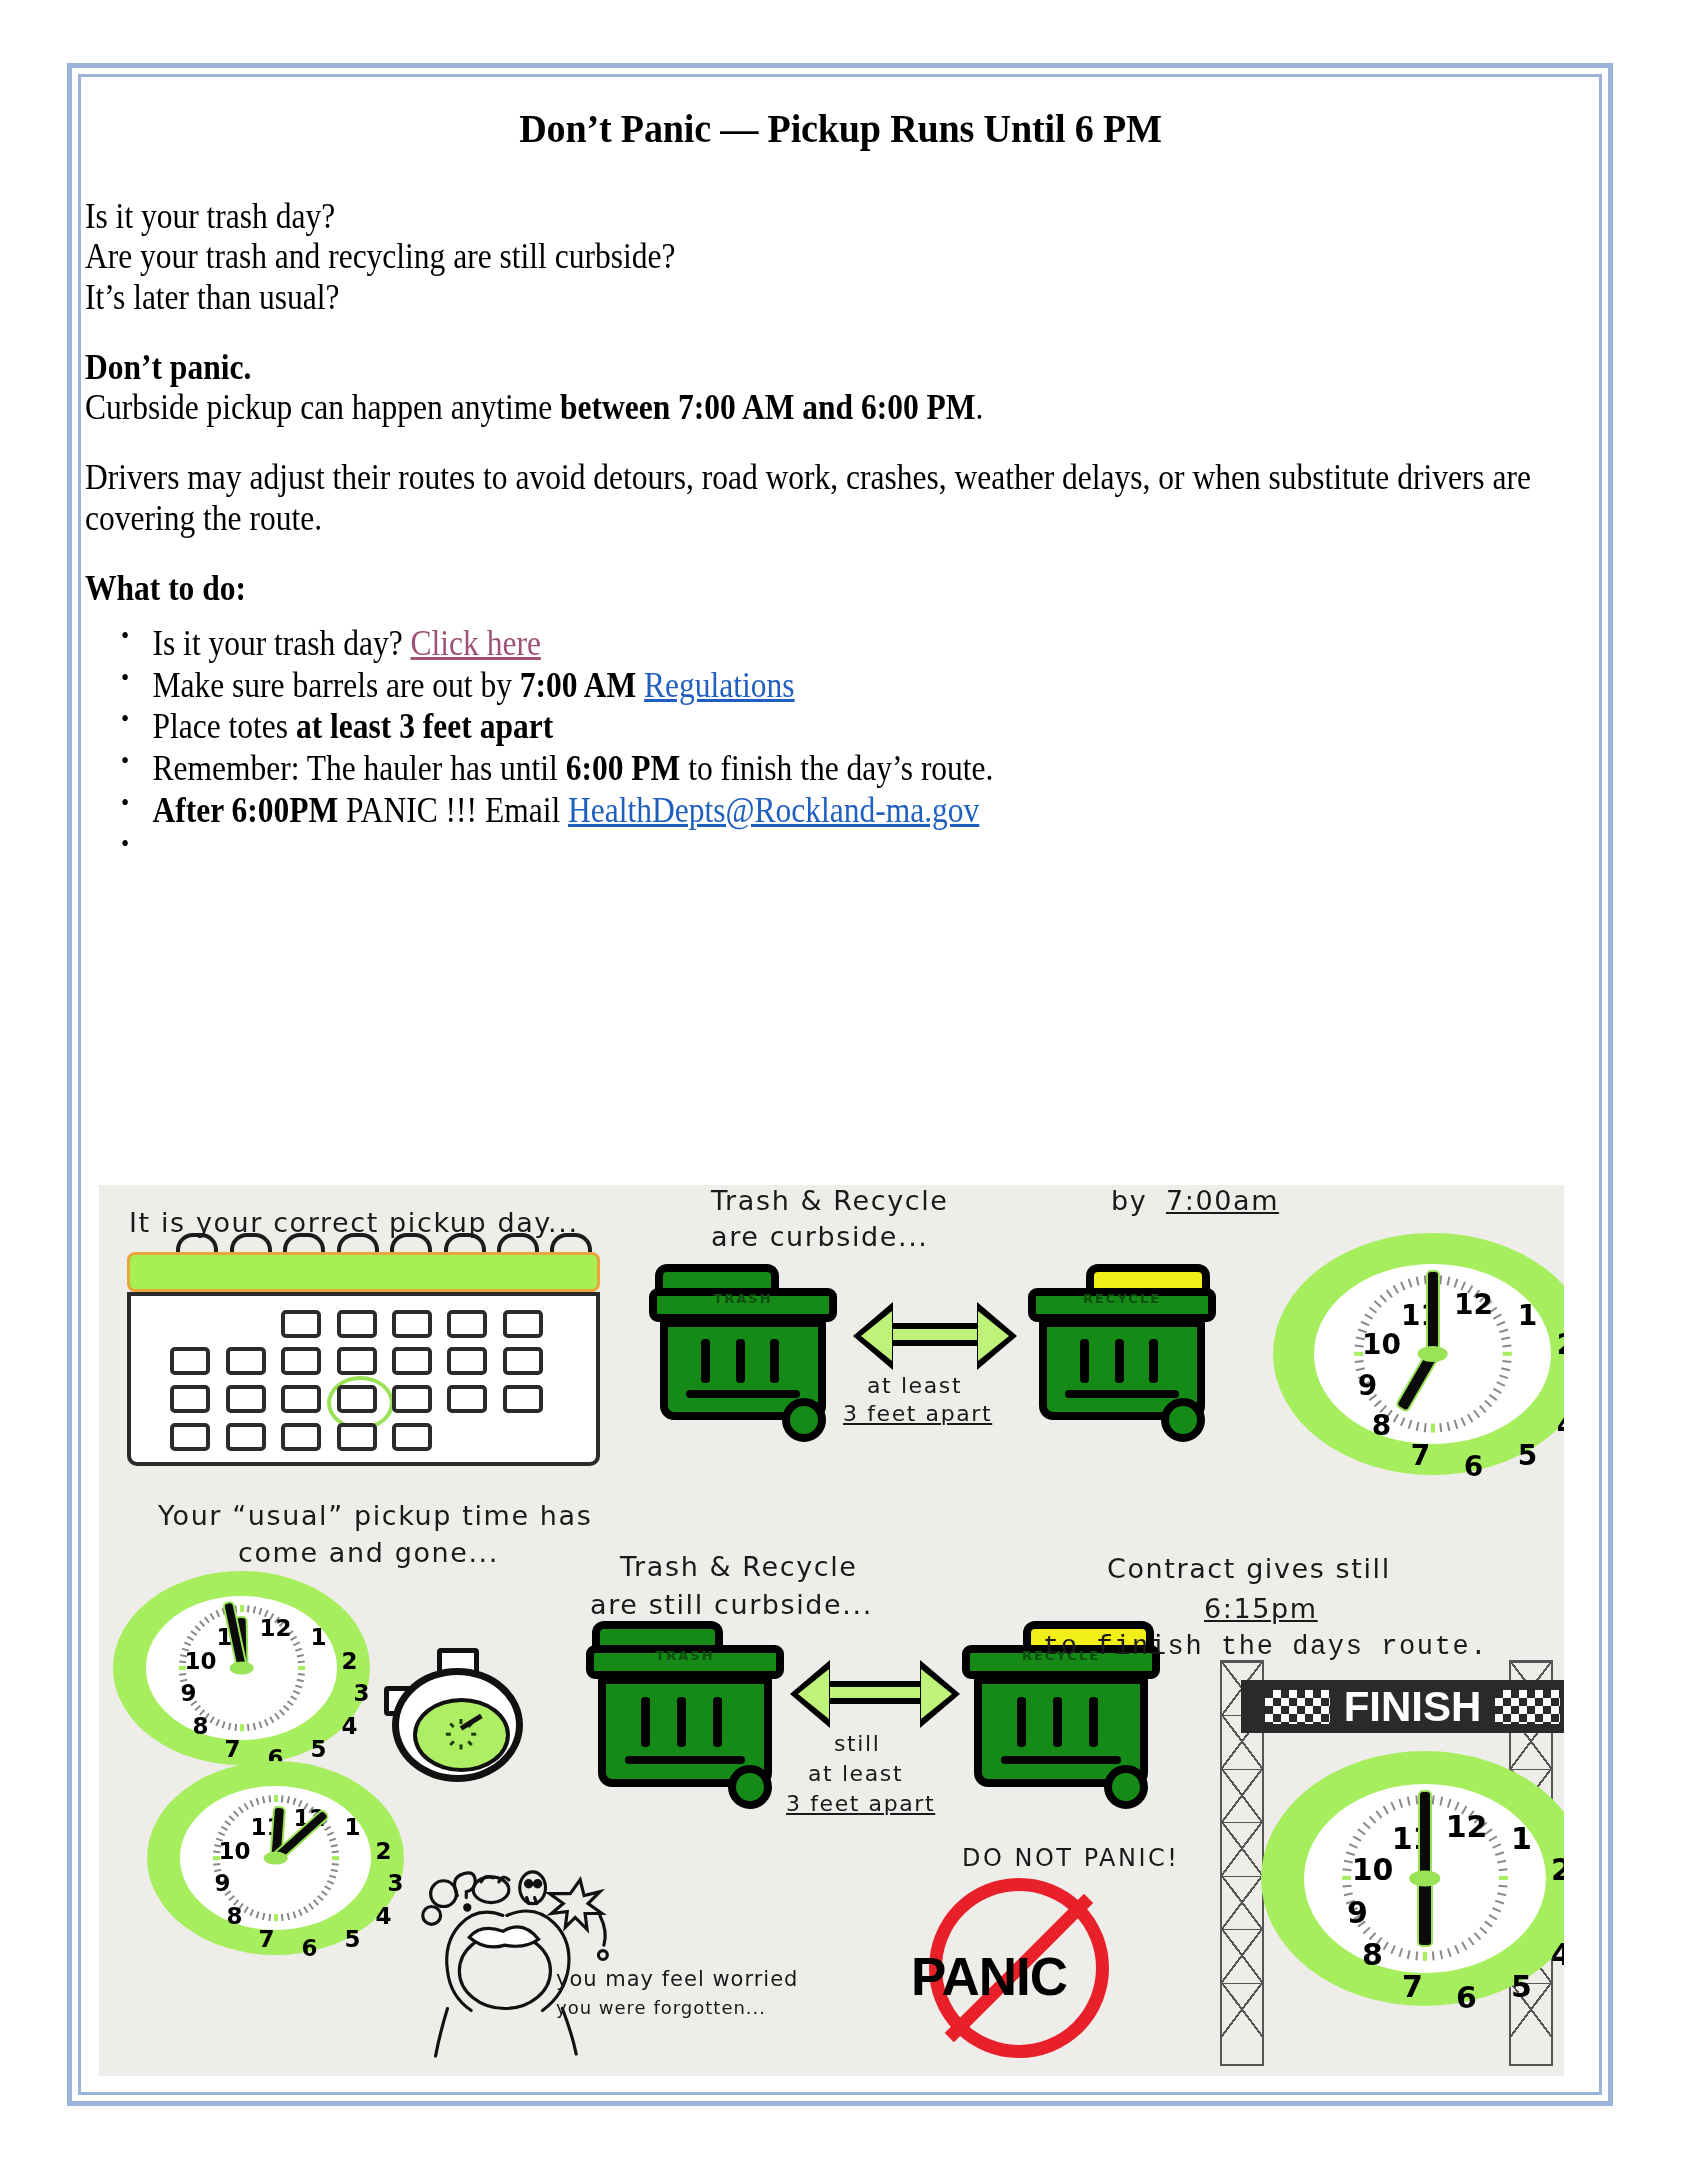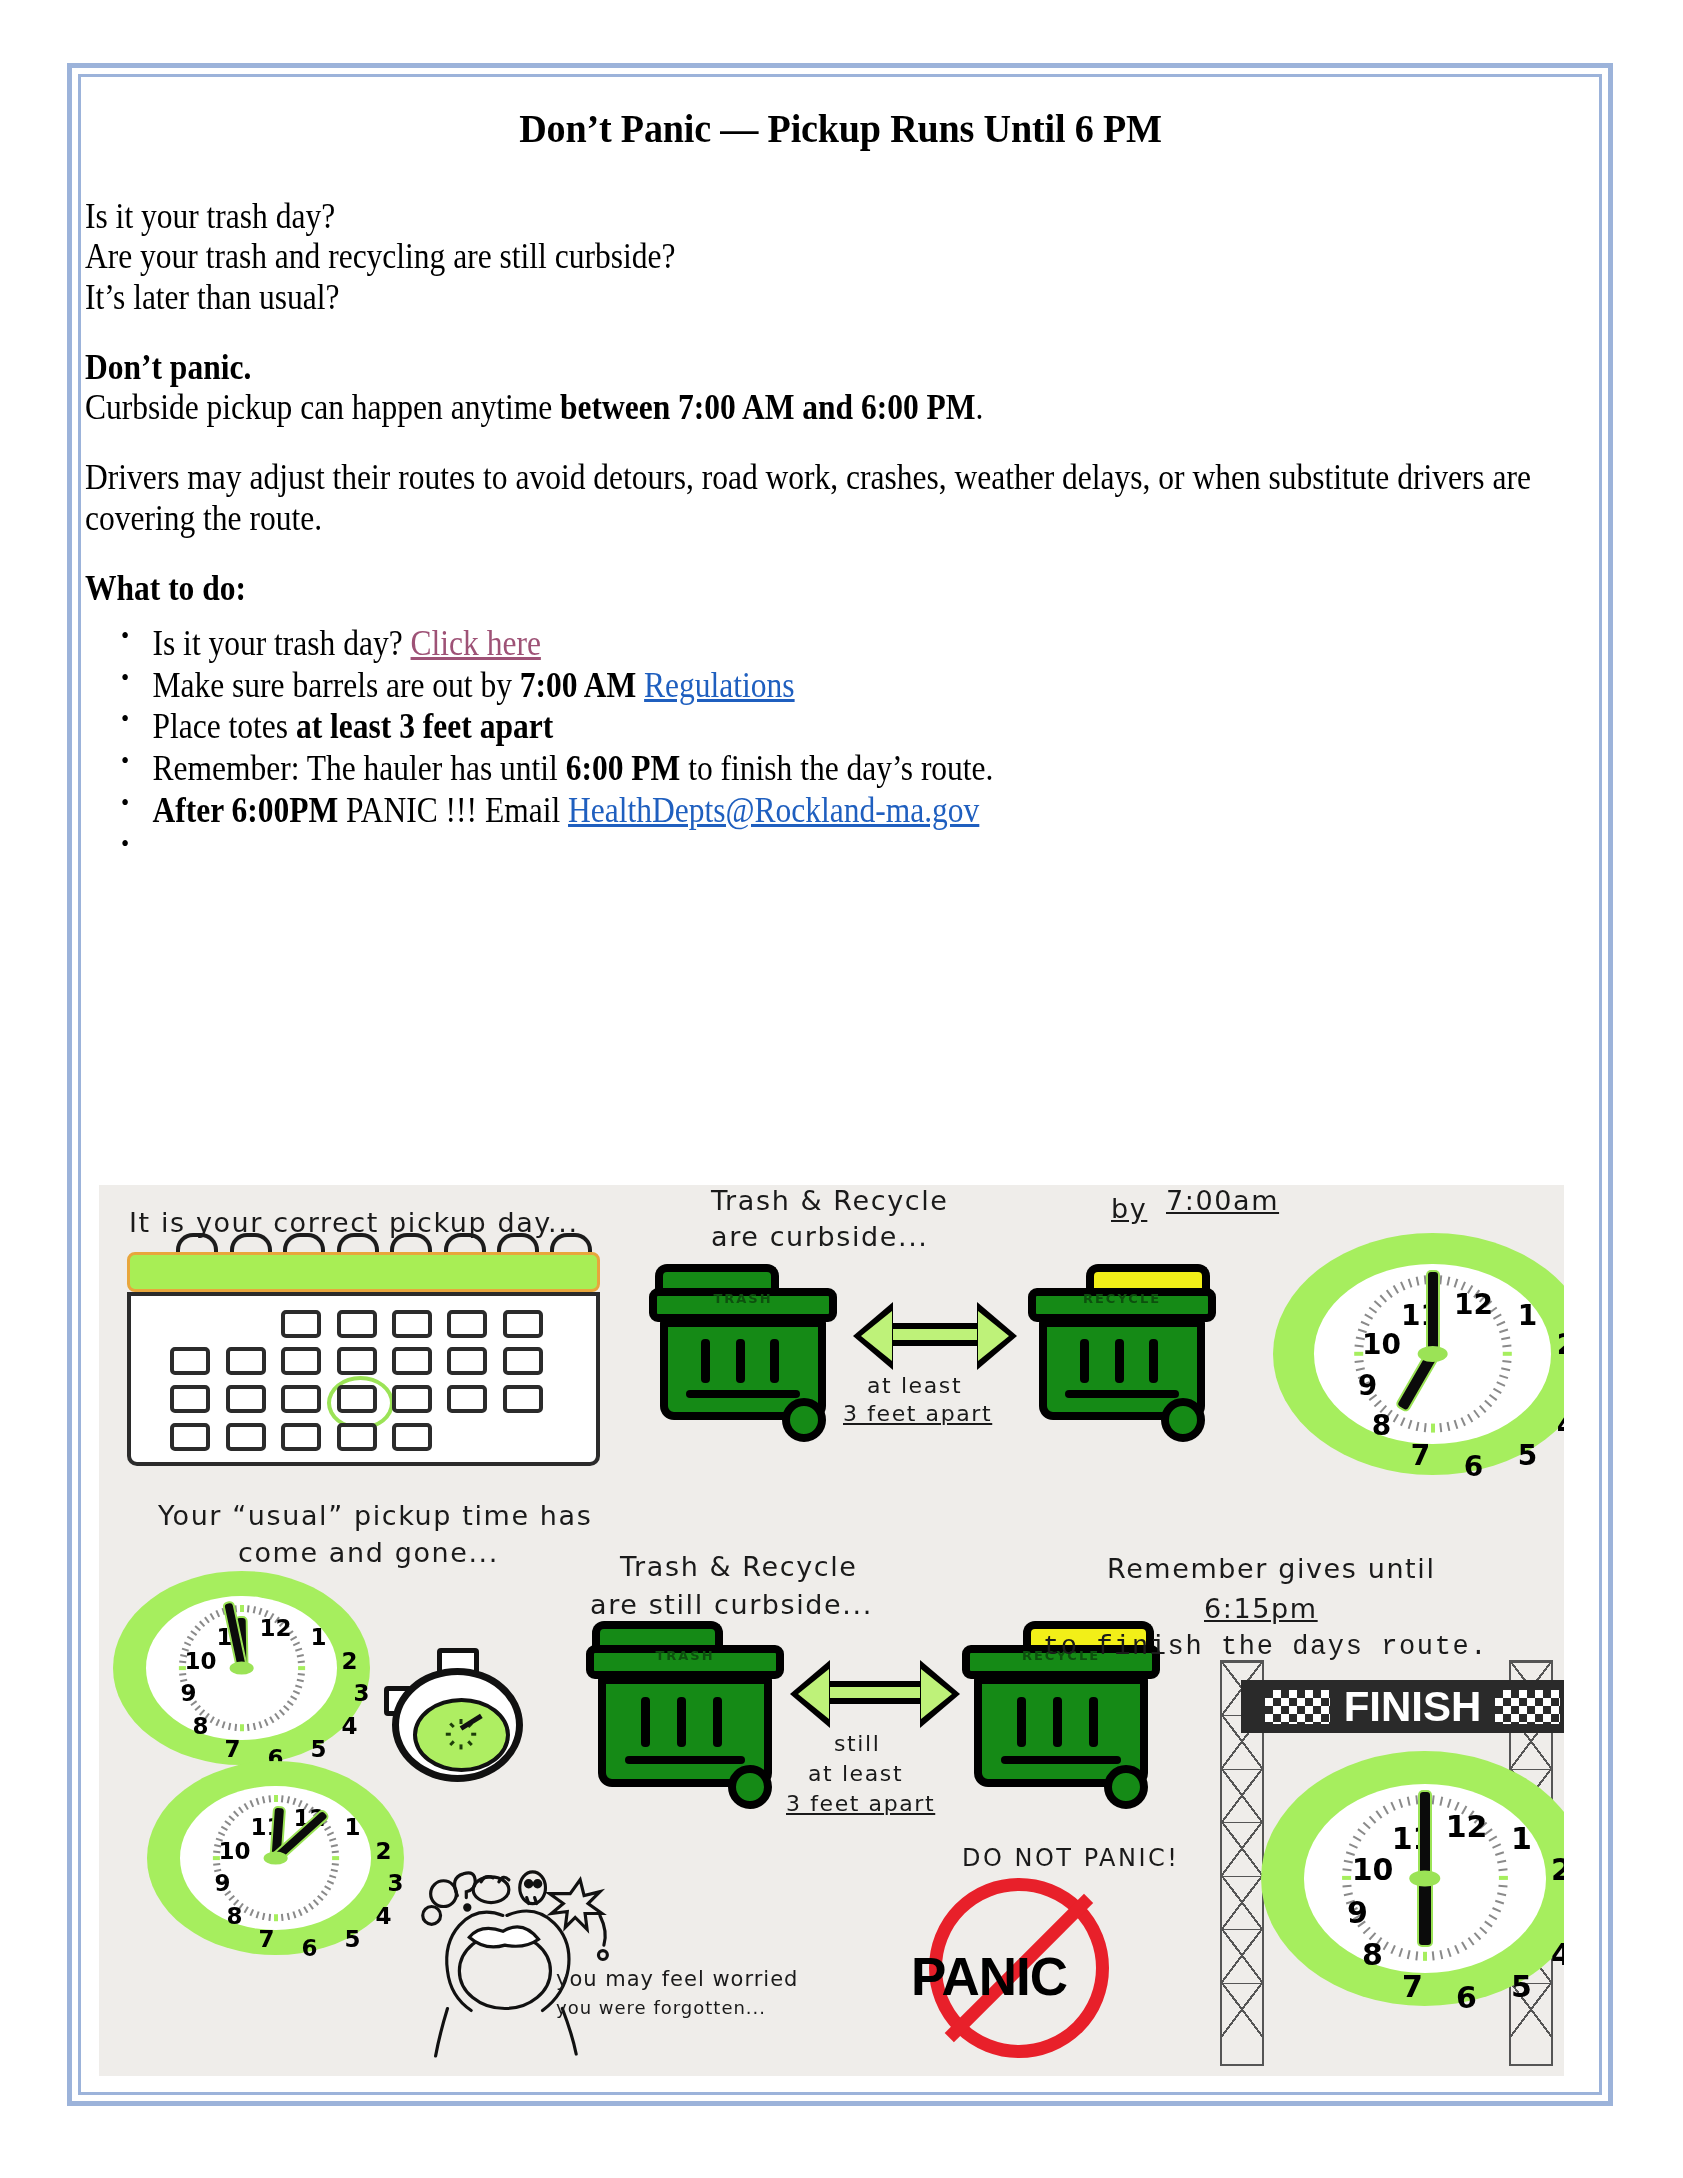--- a/index.html
+++ b/index.html
@@ -224,21 +224,21 @@
       <li>&nbsp;</li>
     </ul>
   </div>
 </div>
 
 <div id="illus">
 
   <div class="hand" style="left:30px;top:22px;font-size:27px;">It is your correct pickup day...</div>
   <div class="hand" style="left:612px;top:0px;font-size:27px;">Trash &amp; Recycle</div>
   <div class="hand" style="left:612px;top:36px;font-size:27px;">are curbside...</div>
-  <div class="hand" style="left:1012px;top:8px;font-size:27px;text-decoration:underline;">by</div>
+  <div class="hand" style="left:1012px;top:0px;font-size:27px;">by</div>
   <div class="hand u" style="left:1067px;top:0px;font-size:27px;">7:00am</div>
 
   <div>
     <div class="spiral" style="left:77px;top:48px;"></div>
     <div class="spiral" style="left:131px;top:48px;"></div>
     <div class="spiral" style="left:184px;top:48px;"></div>
     <div class="spiral" style="left:238px;top:48px;"></div>
     <div class="spiral" style="left:291px;top:48px;"></div>
     <div class="spiral" style="left:345px;top:48px;"></div>
     <div class="spiral" style="left:398px;top:48px;"></div>
@@ -613,21 +613,21 @@
     <div class="label">RECYCLE</div>
     <div class="body">
       <div class="slot" style="left:22%"></div>
       <div class="slot" style="left:45%"></div>
       <div class="slot" style="left:68%"></div>
       <div class="ridge"></div>
     </div>
     <div class="wheel"></div>
   </div>
 
-  <div class="hand" style="left:1008px;top:368px;font-size:27px;">Remember gives until</div>
+  <div class="hand" style="left:1008px;top:368px;font-size:27px;">Contract gives still</div>
   <div class="hand u" style="left:1105px;top:408px;font-size:27px;">6:15pm</div>
   <div class="hand" style="left:944px;top:447px;font-size:27px;font-family:Liberation Mono, monospace;">to finish the days route.</div>
 
   <div class="tower" style="left:1121px;top:475px;height:406px;">
     <i style="top:0"></i>
       <i style="top:53px"></i>
       <i style="top:107px"></i>
       <i style="top:160px"></i>
     <i style="top:214px"></i>
       <i style="top:267px"></i>

